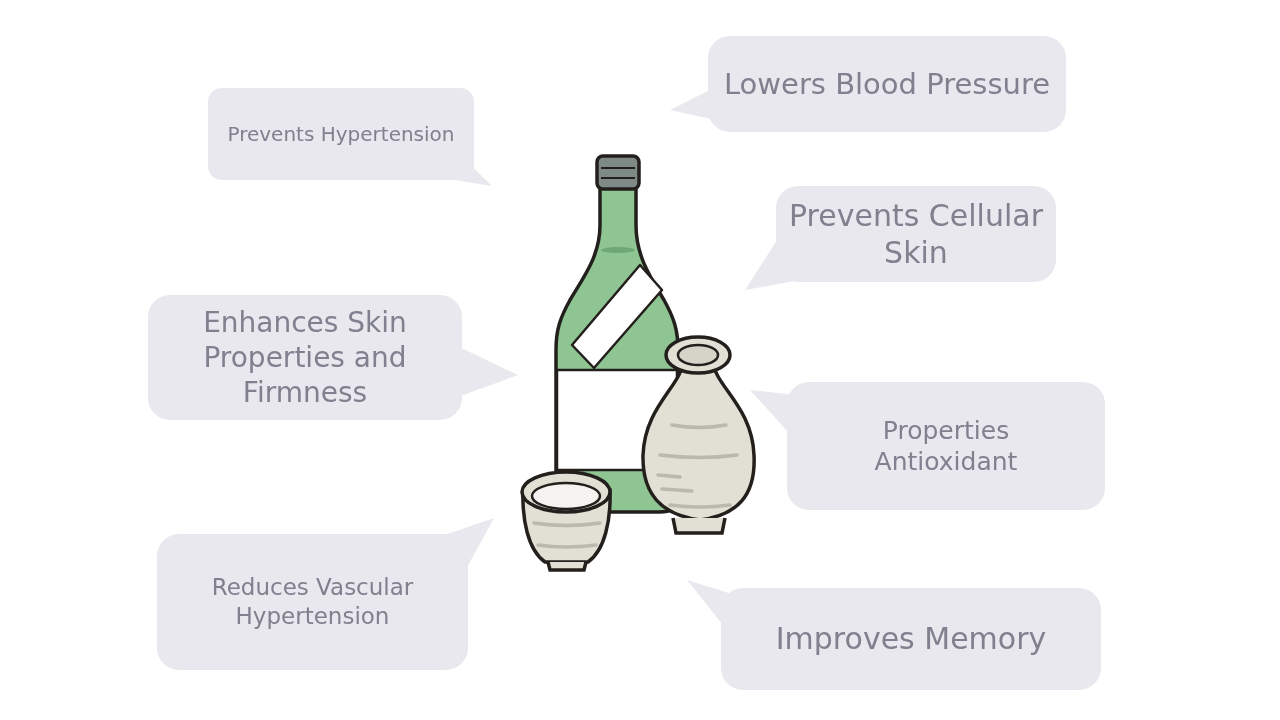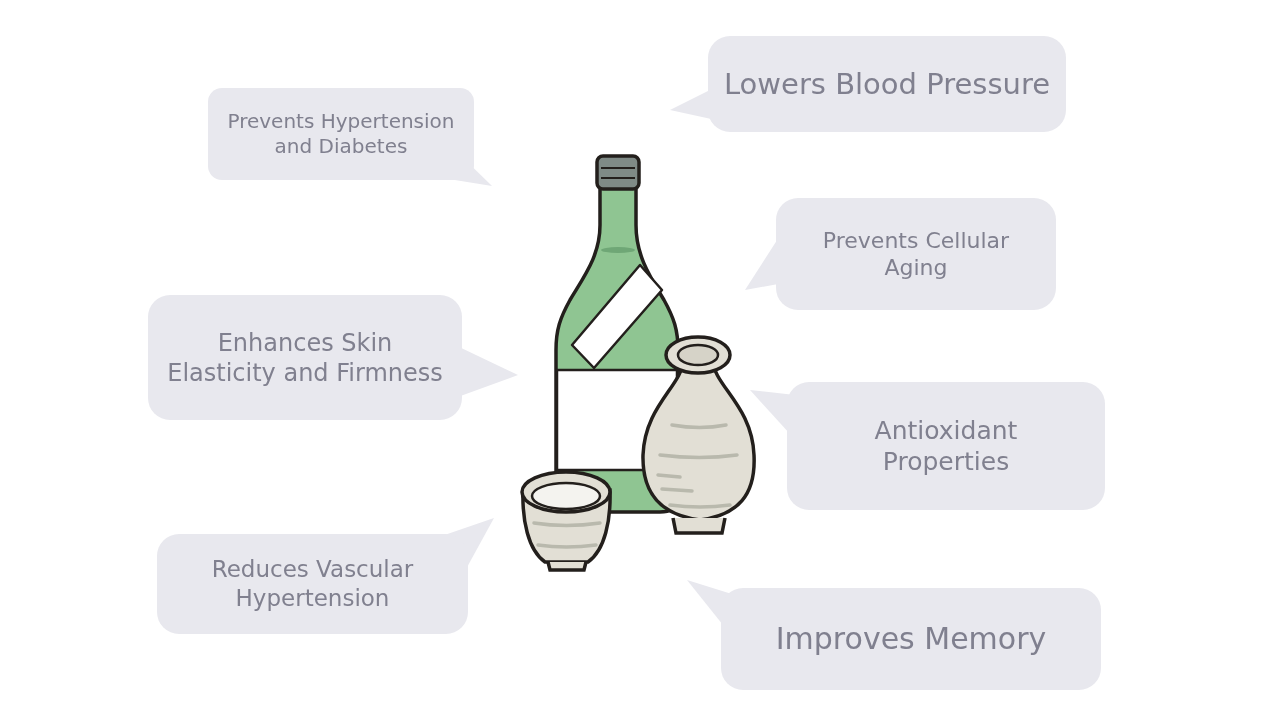--- a/index.html
+++ b/index.html
@@ -57,52 +57,51 @@
     <g stroke="#b9b9ad" stroke-width="3.5" fill="none" stroke-linecap="round">
       <path d="M534,523 Q566,528 600,523"></path>
       <path d="M538,545 Q566,549 596,545"></path>
     </g>
   </g>
 </svg>
 
 <div class="bubble" style="left:208px; top:88px; width:266px; height:92px; font-size:20px; border-radius:14px;">
   <div>
     <span>Prevents Hypertension</span>
-    <span>and Diabetes</span>
   </div>
 </div>
 
 <div class="bubble" style="left:708px; top:36px; width:358px; height:96px; font-size:29px;text-align:right;">
   <div>
     <span>Lowers Blood Pressure</span>
   </div>
 </div>
 
-<div class="bubble" style="left:776px; top:186px; width:280px; height:112px; font-size:22px;margin-top:12px;">
+<div class="bubble" style="left:776px; top:186px; width:280px; height:96px; font-size:30px;">
   <div>
     <span>Prevents Cellular</span>
-    <span>Aging</span>
+    <span>Skin</span>
   </div>
 </div>
 
-<div class="bubble" style="left:148px; top:295px; width:314px; height:125px; font-size:24px;">
+<div class="bubble" style="left:148px; top:295px; width:314px; height:125px; font-size:28px;">
   <div>
     <span>Enhances Skin</span>
-    <span>Elasticity and Firmness</span>
+    <span>Properties and Firmness</span>
   </div>
 </div>
 
 <div class="bubble" style="left:787px; top:382px; width:318px; height:128px; font-size:25px;">
   <div>
+    <span>Properties</span>
     <span>Antioxidant</span>
-    <span>Properties</span>
   </div>
 </div>
 
-<div class="bubble" style="left:157px; top:534px; width:311px; height:100px; font-size:23px;">
+<div class="bubble" style="left:157px; top:534px; width:311px; height:136px; font-size:23px;">
   <div>
     <span>Reduces Vascular</span>
     <span>Hypertension</span>
   </div>
 </div>
 
 <div class="bubble" style="left:721px; top:588px; width:380px; height:102px; font-size:30px;">
   <div>
     <span>Improves Memory</span>
   </div>

